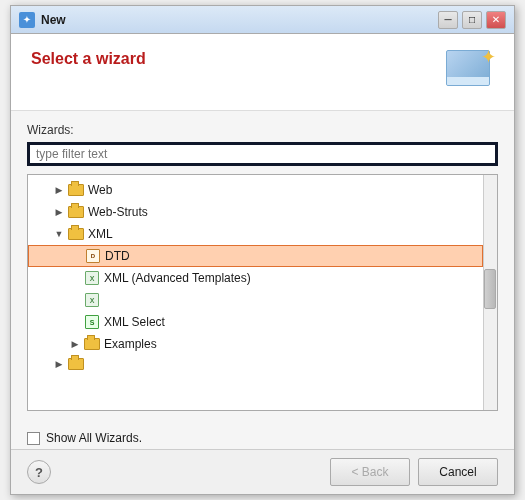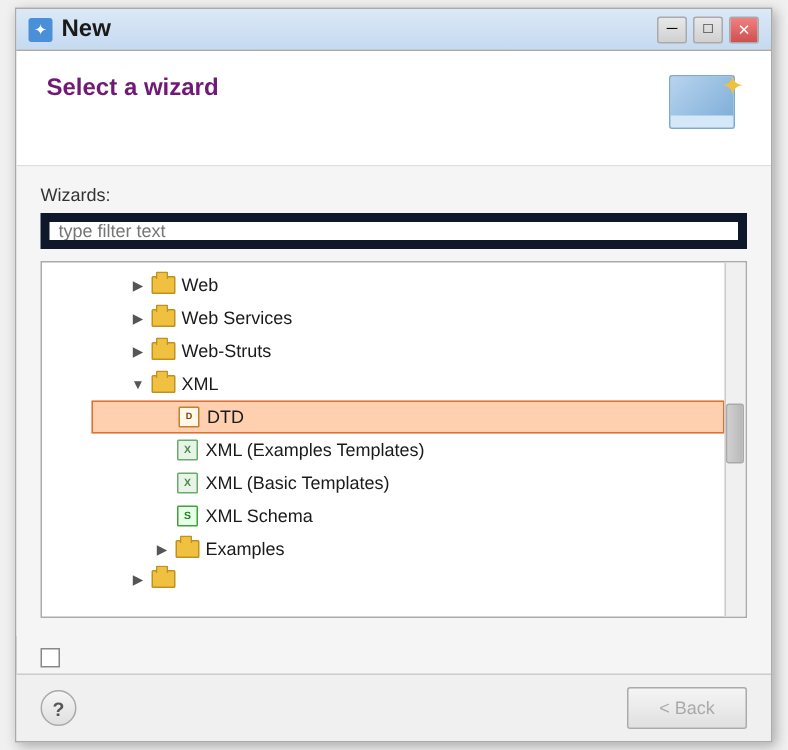--- a/index.html
+++ b/index.html
@@ -43,21 +43,21 @@
       border-radius: 2px;
       display: flex;
       align-items: center;
       justify-content: center;
       color: white;
       font-size: 10px;
     }
 
     .title-bar-text {
       flex: 1;
-      font-size: 16px;
+      font-size: 12px;
       font-weight: bold;
       color: #1a1a1a;
     }
 
     .title-bar-controls {
       display: flex;
       gap: 4px;
     }
 
     .title-btn {
@@ -84,21 +84,21 @@
       border-bottom: 1px solid #ddd;
       display: flex;
       align-items: flex-start;
       justify-content: space-between;
       flex-shrink: 0;
     }
 
     .dialog-title {
       font-size: 16px;
       font-weight: bold;
-      color: #701a75;
+      color: #b91c1c;
     }
 
     .wizard-icon {
       width: 48px;
       height: 48px;
       position: relative;
     }
 
     .wizard-icon-inner {
       width: 44px;
@@ -140,37 +140,36 @@
     .wizards-label {
       font-size: 12px;
       color: #333;
       margin-bottom: 5px;
       font-weight: normal;
     }
 
     .filter-input {
       width: 100%;
       height: 24px;
-      border: 6px solid #0f172a;
+      border: 3px solid #0f172a;
       padding: 2px 6px;
       font-size: 12px;
       color: #999;
       background: white;
       margin-bottom: 8px;
       outline: none;
     }
 
     .tree-container {
       flex: 1;
       border: 1px solid #aaa;
       background: white;
       overflow-y: auto;
       overflow-x: hidden;
       position: relative;
-      padding-left: 33px;
     }
 
     .scrollbar-track {
       position: absolute;
       right: 0;
       top: 0;
       bottom: 0;
       width: 14px;
       background: #f0f0f0;
       border-left: 1px solid #ccc;
@@ -425,33 +424,26 @@
       <div class="tree-content">
 
         <div class="tree-item indent1">
           <div class="expand-arrow collapsed"></div>
           <div class="item-icon">
             <div class="folder-icon"></div>
           </div>
           <span class="item-label">Web</span>
         </div>
 
+
         <div class="tree-item indent1">
           <div class="expand-arrow collapsed"></div>
           <div class="item-icon">
             <div class="folder-icon"></div>
           </div>
-          <span class="item-label">Web Services</span>
-        </div>
-
-        <div class="tree-item indent1">
-          <div class="expand-arrow collapsed"></div>
-          <div class="item-icon">
-            <div class="folder-icon"></div>
-          </div>
           <span class="item-label">Web-Struts</span>
         </div>
 
         <div class="tree-item indent1">
           <div class="expand-arrow expanded"></div>
           <div class="item-icon">
             <div class="folder-icon"></div>
           </div>
           <span class="item-label">XML</span>
         </div>
@@ -462,37 +454,36 @@
             <div class="dtd-icon">D</div>
           </div>
           <span class="item-label">DTD</span>
         </div>
 
         <div class="tree-item indent2">
           <div class="expand-arrow leaf"></div>
           <div class="item-icon">
             <div class="xml-icon">X</div>
           </div>
-          <span class="item-label">XML (Examples Templates)</span>
+          <span class="item-label">XML (Advanced Templates)</span>
         </div>
 
         <div class="tree-item indent2">
           <div class="expand-arrow leaf"></div>
           <div class="item-icon">
             <div class="xml-icon">X</div>
           </div>
-          <span class="item-label">XML (Basic Templates)</span>
         </div>
 
         <div class="tree-item indent2">
           <div class="expand-arrow leaf"></div>
           <div class="item-icon">
             <div class="schema-icon">S</div>
           </div>
-          <span class="item-label">XML Schema</span>
+          <span class="item-label">XML Select</span>
         </div>
 
         <div class="tree-item indent2">
           <div class="expand-arrow collapsed"></div>
           <div class="item-icon">
             <div class="folder-icon"></div>
           </div>
           <span class="item-label">Examples</span>
         </div>
 
@@ -507,23 +498,25 @@
       </div>
 
       <div class="scrollbar-track">
         <div class="scrollbar-thumb"></div>
       </div>
     </div>
   </div>
 
   <div class="show-all-row">
     <div class="checkbox"></div>
+    <span class="show-all-label">Show All Wizards.</span>
   </div>
 
   <div class="dialog-footer">
     <div class="footer-left">
       <div class="help-btn">?</div>
     </div>
     <div class="footer-buttons">
       <button class="dialog-btn" disabled="">&lt; Back</button>
+      <button class="dialog-btn">Cancel</button>
     </div>
   </div>
 </div>
 
 </body></html>

